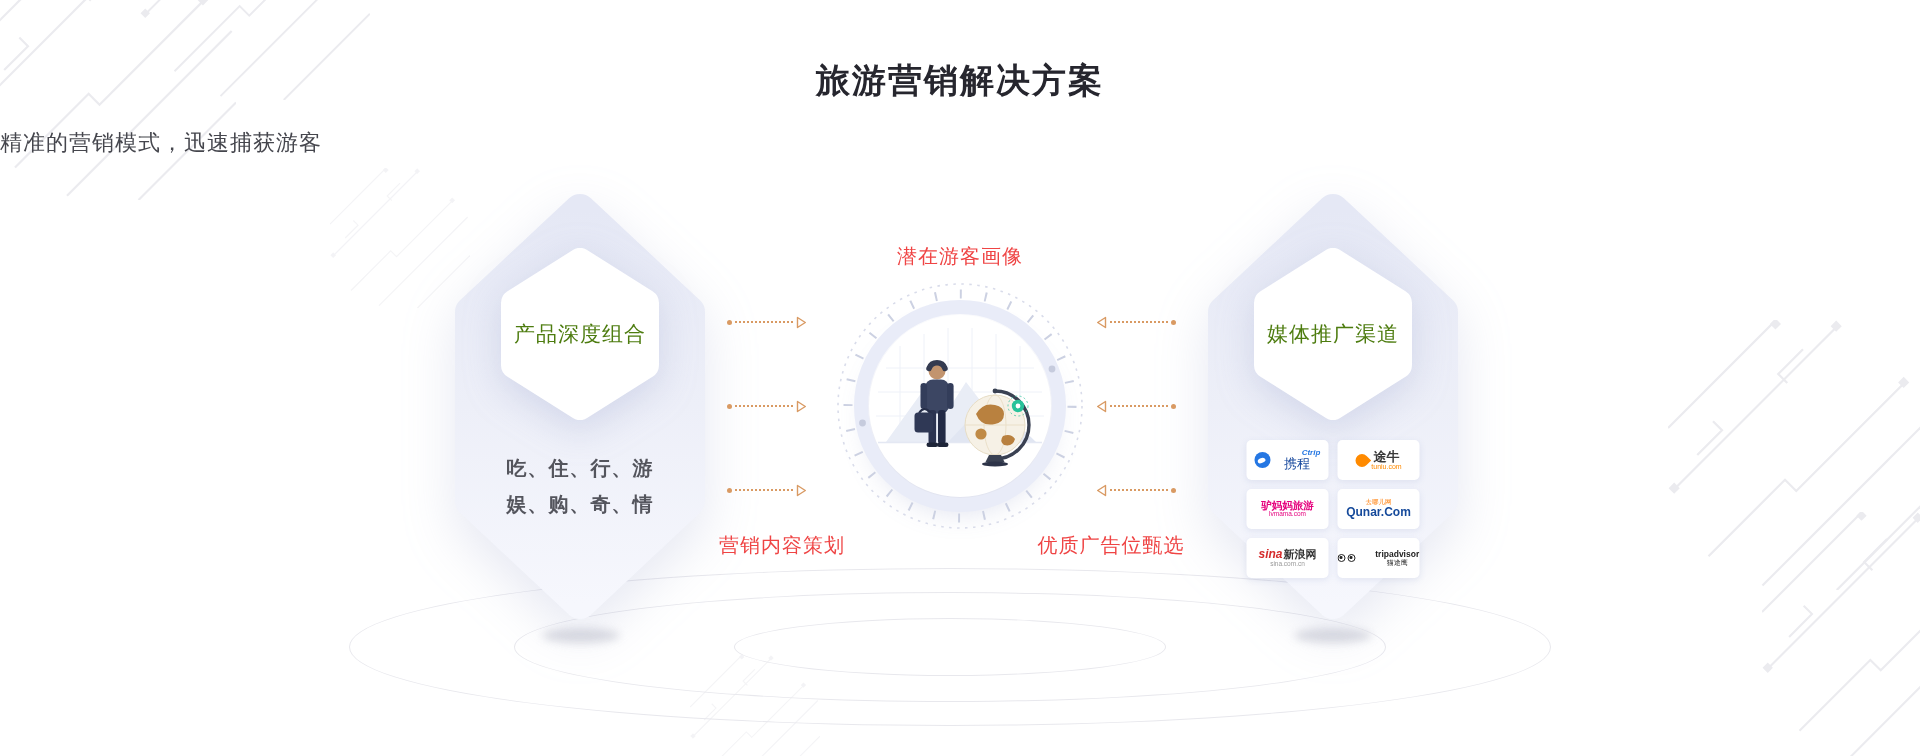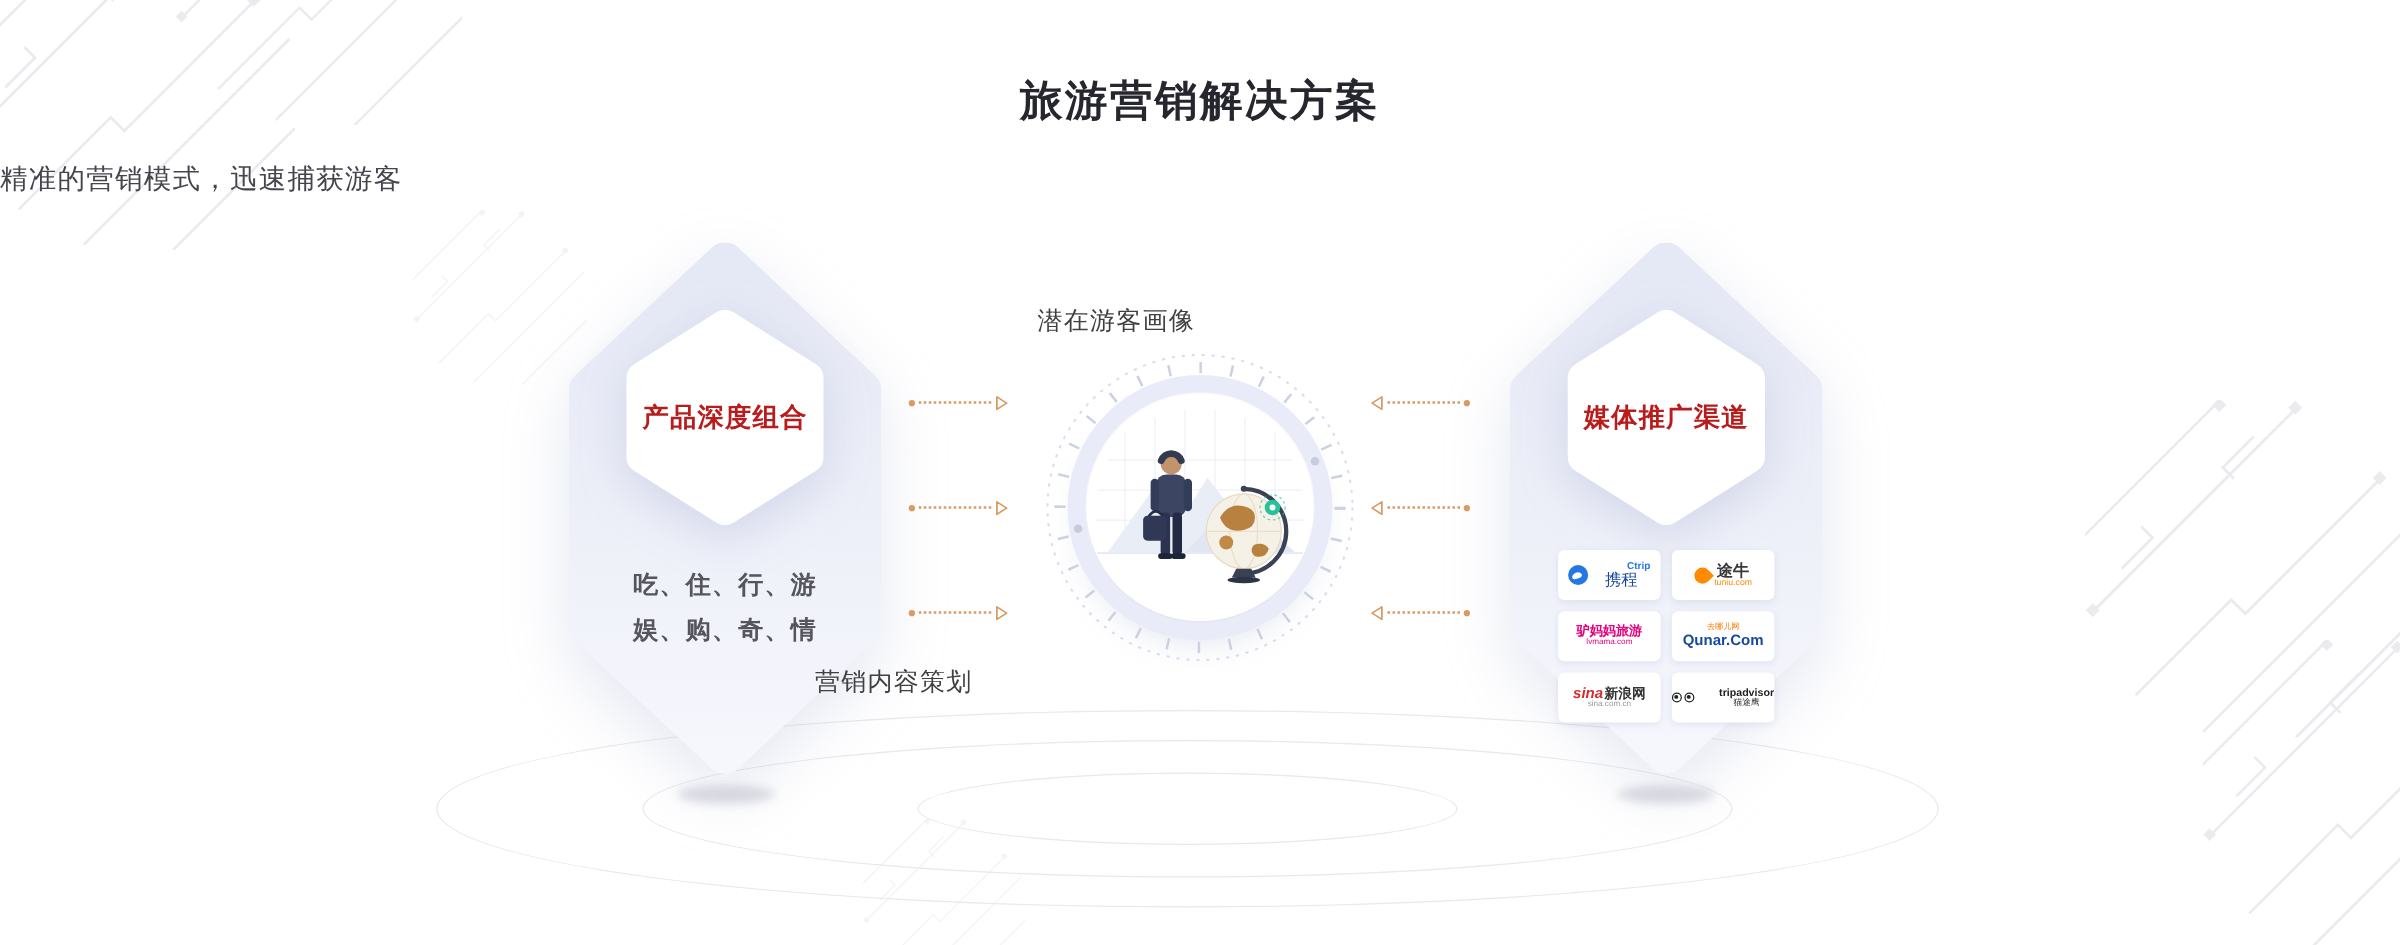--- a/index.html
+++ b/index.html
@@ -20,35 +20,35 @@
   
   .hex-card{position:absolute;width:250px;height:425px;}
   .hex-bg{position:absolute;left:0;top:0;width:100%;height:100%;
           filter:drop-shadow(0 18px 26px rgba(141,150,196,.22));}
   .hex-bg polygon{fill:url(#cardGrad);stroke:url(#cardGrad);stroke-width:32;stroke-linejoin:round;}
   .hex-white{position:absolute;left:50%;top:54px;transform:translateX(-50%);width:158px;height:172px;}
   .hex-white svg{position:absolute;left:0;top:0;width:100%;height:100%;
                  filter:drop-shadow(0 10px 18px rgba(141,150,196,.28));}
   .hex-white polygon{fill:#ffffff;stroke:#ffffff;stroke-width:28;stroke-linejoin:round;}
   .hex-title{position:absolute;left:0;top:0;right:0;bottom:0;display:flex;align-items:center;
-             justify-content:center;font-size:21px;font-weight:bold;color:#b91c1c;letter-spacing:1px;}
+             justify-content:center;font-size:21px;font-weight:normal;color:#4d7c0f;letter-spacing:1px;}
   .card-lines{position:absolute;left:0;right:0;top:256px;text-align:center;font-size:20px;
               color:#54555d;line-height:36px;letter-spacing:1px;font-weight:bold;}
 
   
   .logo-grid{position:absolute;left:50%;top:246px;transform:translateX(-50%);
              display:grid;grid-template-columns:repeat(2,82px);grid-auto-rows:40px;gap:9px;}
   .logo-tile{width:82px;height:40px;background:#fff;border-radius:5px;
              box-shadow:0 2px 6px rgba(130,140,190,.16);display:flex;align-items:center;
              justify-content:center;gap:3px;overflow:hidden;}
   .lg-col{display:flex;flex-direction:column;align-items:center;line-height:1.05;}
   .ctrip-icon{position:relative;width:16px;height:16px;background:#2577e3;border-radius:50%;flex:0 0 auto;}
   .ctrip-icon::after{content:"";position:absolute;left:3px;top:6px;width:8px;height:5px;background:#fff;
                      border-radius:50%/60% 60% 40% 40%;transform:rotate(-20deg);}
-  .ctrip .sub{font-size:8px;color:#2577e3;font-weight:bold;margin-left:28px;}
+  .ctrip .sub{font-size:8px;color:#2577e3;font-weight:bold;font-style:italic;margin-left:28px;}
   .ctrip .main{font-size:13px;font-weight:normal;color:#17489d;}
   .tuniu-icon{width:13px;height:13px;background:#ff8a00;border-radius:50% 0 50% 50%;
               transform:rotate(45deg);flex:0 0 auto;}
   .tuniu .main{font-size:13px;font-weight:bold;color:#3a3a3a;}
   .tuniu .sub{font-size:7px;color:#ff8a00;}
   .lvmama .main{font-size:10.5px;font-weight:bold;color:#e5017d;}
   .lvmama .sub{font-size:6.5px;color:#e5017d;}
   .qunar .sub{font-size:6.5px;color:#ff7a00;}
   .qunar .main{font-size:12px;font-weight:bold;color:#164a9b;}
   .sina-row{display:flex;align-items:baseline;gap:1px;}
@@ -70,21 +70,21 @@
               background:#fff;box-shadow:0 14px 28px rgba(140,148,195,.30);}
   .dial-svg{position:absolute;left:0;top:0;width:100%;height:100%;}
 
   
   .connector{position:absolute;display:flex;align-items:center;height:14px;}
   .connector .dot{width:5px;height:5px;border-radius:50%;background:#d99a63;}
   .connector .dash{width:58px;border-top:2px dotted #d99a63;margin:0 3px;}
   .tri path{fill:none;stroke:#d99a63;stroke-width:1.4;stroke-linejoin:round;}
   .connector.rightward .tri{display:block;}
   .connector.leftward .tri{display:block;transform:scaleX(-1);}
-  .flow-label{position:absolute;font-size:20px;color:#404040;letter-spacing:1px;}
+  .flow-label{position:absolute;text-align:center;font-size:20px;color:#ef4444;letter-spacing:1px;}
 
   
   .ripple{position:absolute;border:1px solid #e8e8ed;border-radius:50%;}
   .ground-shadow{position:absolute;background:#d7d8df;border-radius:50%;filter:blur(4px);opacity:.85;}
 </style>
 </head>
 <body>
 
 <svg width="0" height="0" style="position:absolute" aria-hidden="true">
   <defs>
@@ -271,20 +271,21 @@
           <rect x="107" y="166.5" width="11.5" height="4.6" rx="2.3" fill="#1d2438"></rect>
           <path d="M89 137 q5.5 -8 11.5 0" fill="none" stroke="#262e48" stroke-width="2.2"></path>
           <rect x="84.5" y="136.5" width="18.5" height="20" rx="3.5" fill="#2f3855"></rect>
         </g>
       </g>
     </svg>
   </div>
 
   <div class="flow-label" style="left:830px;top:243px;width:260px">潜在游客画像</div>
   <div class="flow-label" style="left:652px;top:532px;width:260px">营销内容策划</div>
+  <div class="flow-label" style="left:981px;top:532px;width:260px">优质广告位甄选</div>
 
   <div class="connector rightward" style="left:727px;top:315px">
     <span class="dot"></span>
     <span class="dash"></span>
     <svg class="tri" width="11" height="13" viewBox="0 0 11 13">
         <path d="M1.5 1.5 L9.3 6.5 L1.5 11.5 Z"></path>
       </svg>
   </div>
   <div class="connector rightward" style="left:727px;top:399px">
     <span class="dot"></span>

